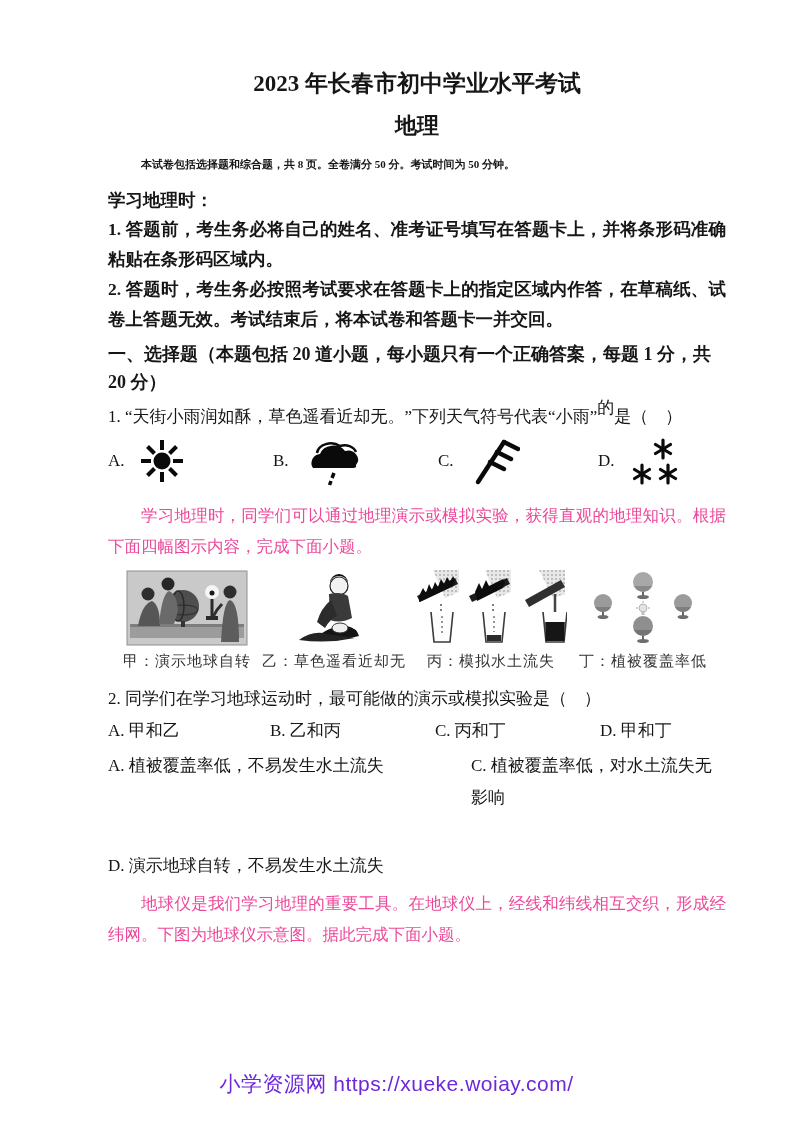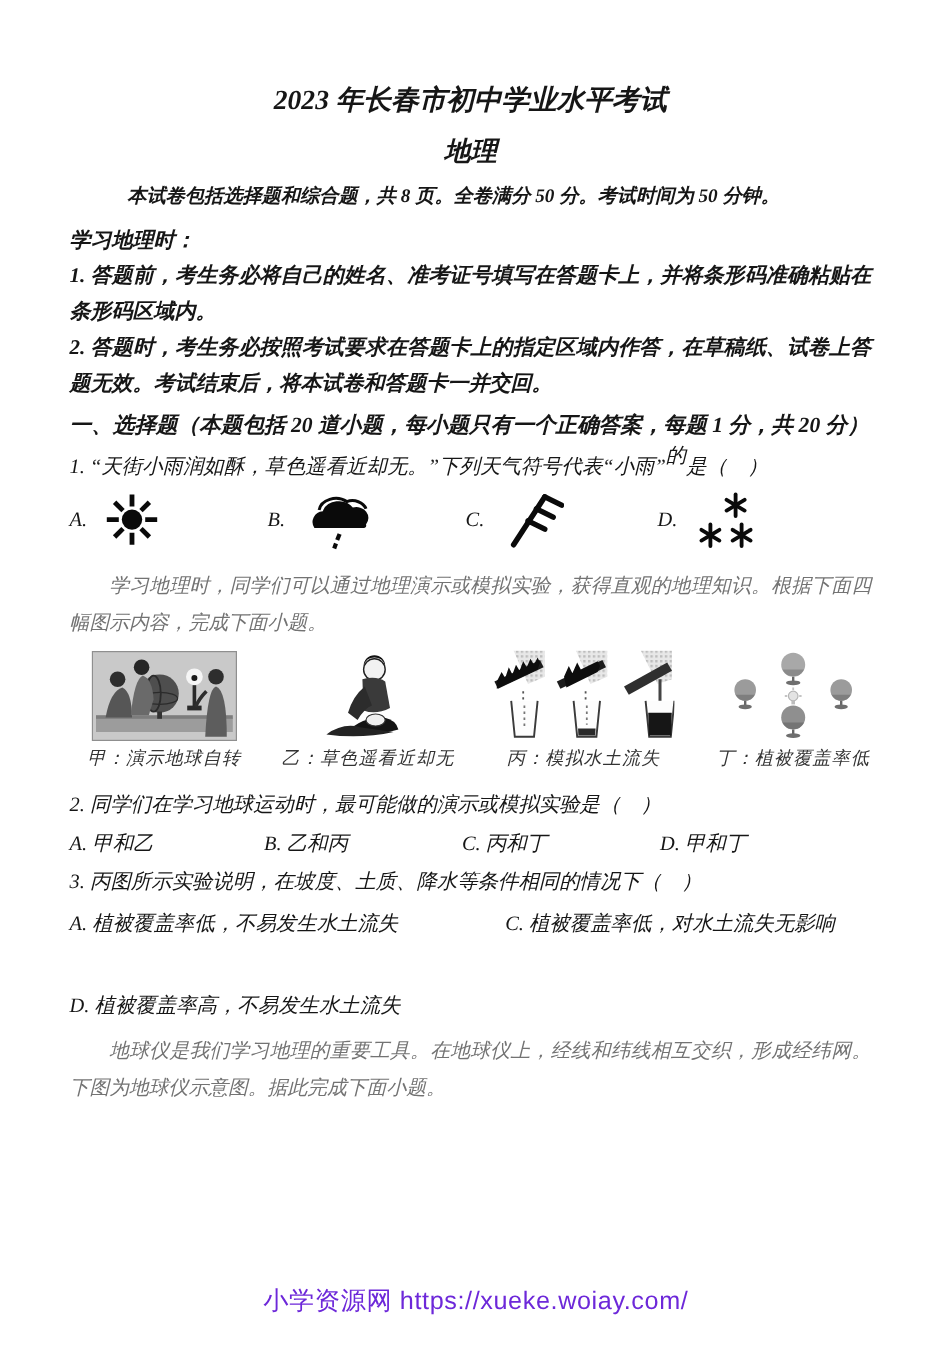--- a/index.html
+++ b/index.html
@@ -4,38 +4,38 @@
 <style>
   html,body{margin:0;padding:0;background:#ffffff;}
   .page{
     position:relative;
     width:793px;height:1122px;
     background:#ffffff;
     font-family:"Liberation Serif","DejaVu Serif",serif;
     color:#161616;
     overflow:hidden;
   }
-  .content{padding:0 67px 0 58px;font-style:italic;}
+  .content{padding:0 67px 0 108px;}
   .title{margin-top:70px;text-align:center;font-weight:bold;font-size:23px;line-height:28px;}
   .subject{margin-top:14px;text-align:center;font-weight:bold;font-size:22px;line-height:28px;}
-  .intro{margin-top:10px;font-weight:bold;font-size:16px;line-height:28px;text-indent:3em;}
+  .intro{margin-top:10px;font-weight:bold;font-size:11px;line-height:28px;text-indent:3em;}
   .notes-heading{margin-top:8px;font-weight:bold;font-size:17.5px;line-height:28px;}
   .note{font-weight:bold;font-size:17.5px;line-height:30px;text-align:justify;}
   .section-heading{margin-top:6px;font-weight:bold;font-size:18px;line-height:28px;}
   .q-stem{margin-top:8px;font-size:17px;line-height:26px;}
   .sup-char{position:relative;top:-9px;}
   .q1-options{display:flex;align-items:center;height:62px;}
   .q1-opt{display:flex;align-items:center;}
   .q1-opt .lbl{font-size:17px;}
   .q1-opt svg{margin-left:14px;}
   .q1-opt.a{width:165px;}
   .q1-opt.b{width:165px;}
   .q1-opt.c{width:160px;}
-  .passage{margin-top:8px;font-size:16.5px;line-height:31px;color:#737373;text-indent:2em;text-align:justify;}
-  .figures{margin-top:8px;margin-left:10px;display:flex;gap:8px;justify-content:space-between;}
+  .passage{margin-top:8px;font-size:16.5px;line-height:31px;color:#ec4899;text-indent:2em;text-align:justify;}
+  .figures{margin-top:8px;margin-left:10px;display:flex;gap:8px;}
   .figure{display:flex;flex-direction:column;align-items:center;}
   .figure .img{height:76px;display:flex;align-items:flex-end;justify-content:center;}
   .figure .caption{margin-top:4px;font-size:15px;color:#333;letter-spacing:1px;line-height:22px;white-space:nowrap;}
   .fig-jia{width:138px;}
   .fig-yi{width:140px;}
   .fig-bing{width:158px;}
   .fig-ding{width:130px;}
   .q2-options{margin-top:6px;display:grid;grid-template-columns:162px 165px 165px auto;font-size:17px;line-height:26px;}
   .q3-options{margin-top:6px;display:grid;grid-template-columns:327px auto;font-size:17px;line-height:32px;row-gap:0;gap:36px;}
   .footer{
@@ -245,25 +245,24 @@
     </div>
 
     <div class="q-stem" style="margin-top:14px">2. 同学们在学习地球运动时，最可能做的演示或模拟实验是（　）</div>
     <div class="q2-options">
       <span>A. 甲和乙</span>
       <span>B. 乙和丙</span>
       <span>C. 丙和丁</span>
       <span>D. 甲和丁</span>
     </div>
 
-    <div class="q-stem" style="margin-top:6px">3. 丙图所示实验说明，在坡度、土质、降水等条件相同的情况下（　）</div>
     <div class="q3-options">
       <span>A. 植被覆盖率低，不易发生水土流失</span>
       <span>C. 植被覆盖率低，对水土流失无影响</span>
-      <span>D. 植被覆盖率高，不易发生水土流失</span>
+      <span>D. 演示地球自转，不易发生水土流失</span>
     </div>
 
     <div class="passage" style="margin-top:6px">地球仪是我们学习地理的重要工具。在地球仪上，经线和纬线相互交织，形成经纬网。下图为地球仪示意图。据此完成下面小题。</div>
 
   </div>
 
   <div class="footer">小学资源网 https://xueke.woiay.com/</div>
 </div>
 
 </body></html>

